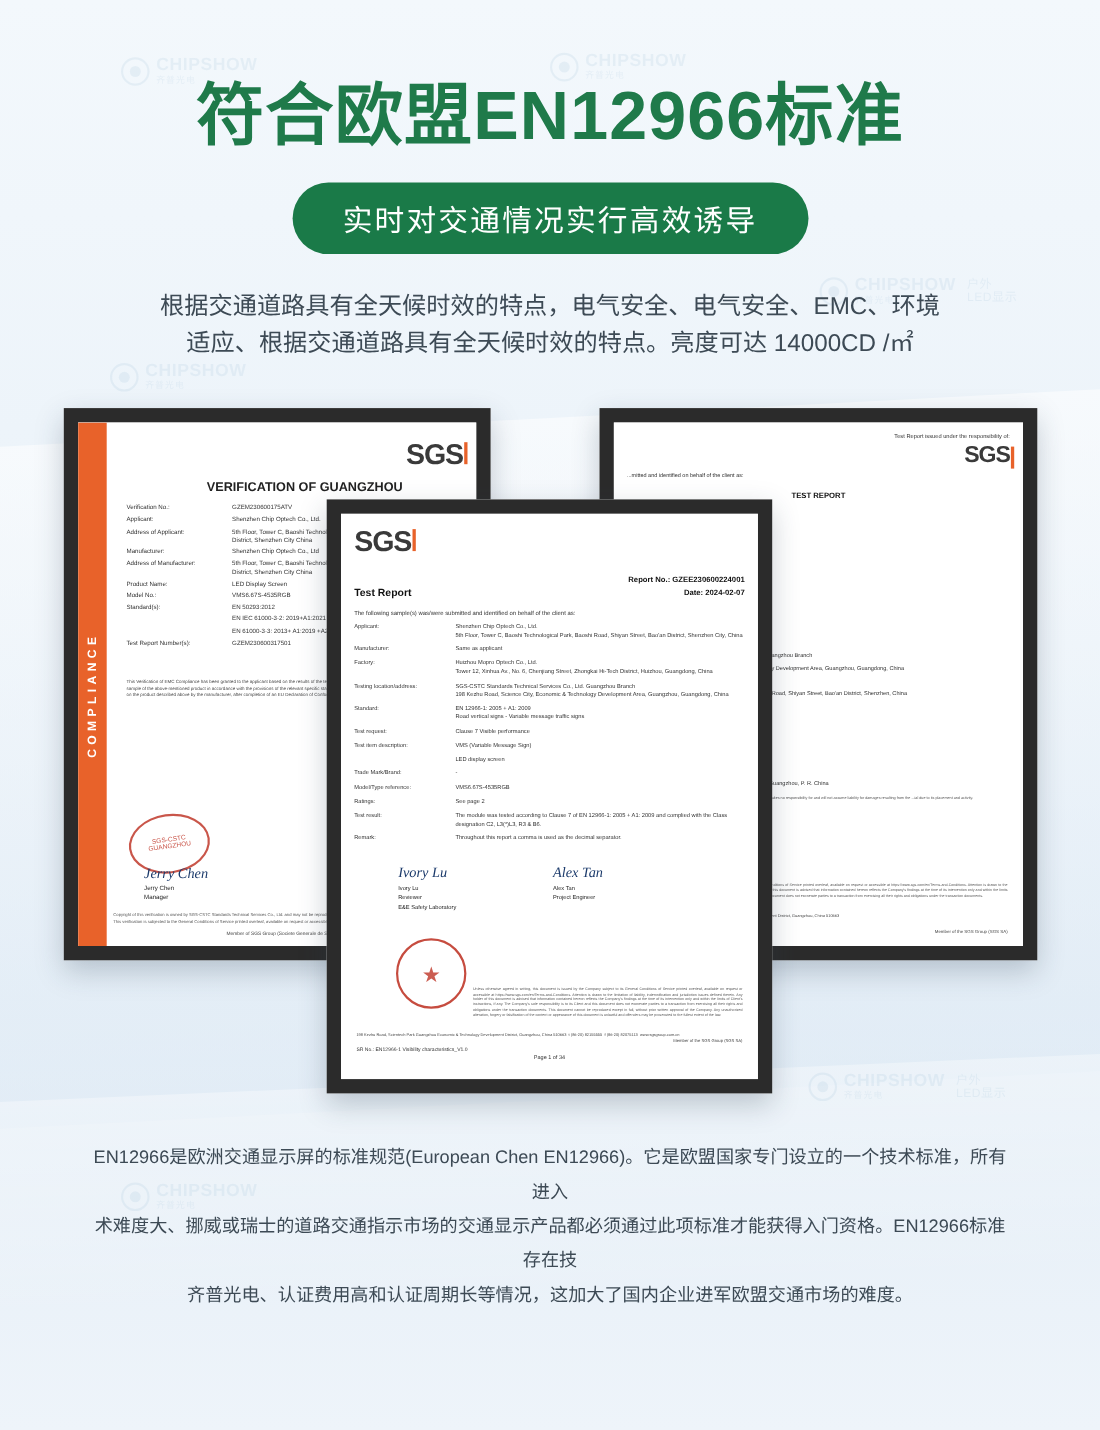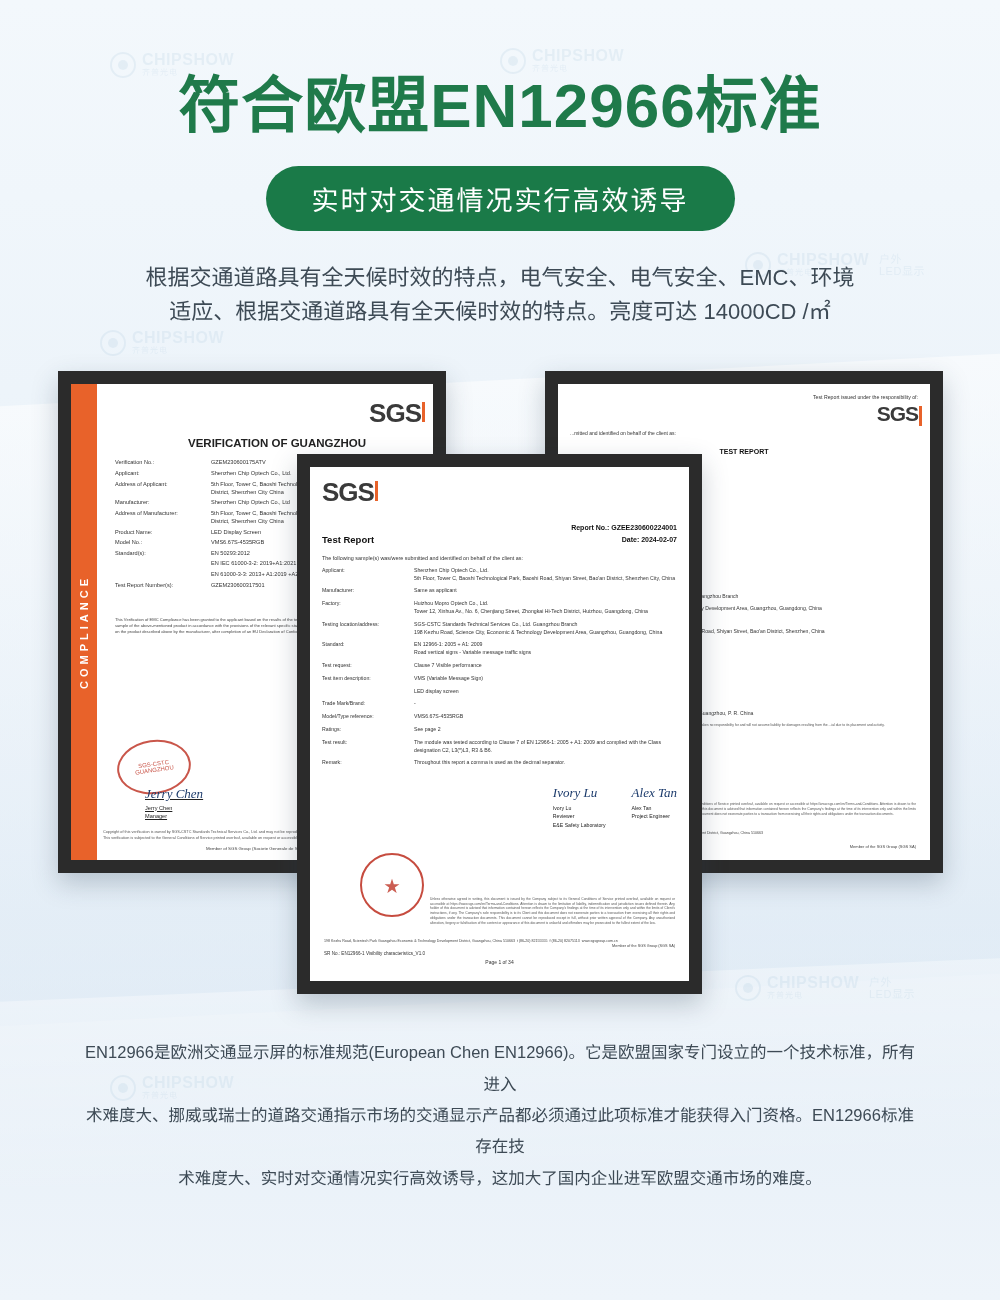--- a/index.html
+++ b/index.html
@@ -96,34 +96,34 @@
     position:absolute; left:46px; bottom:66px; width:74px; height:54px;
     border:2px solid #c0392b; border-radius:50%; transform:rotate(-8deg);
     color:#c0392b; font-size:6px; display:flex; align-items:center; justify-content:center;
     text-align:center; opacity:.85;
   }
   .sign-script { font-family:"Liberation Serif", serif; font-style:italic; font-size:13px; color:#1b3a6b;}
   .ce-mark {
     position:absolute; right:40px; bottom:78px; font-size:44px; font-weight:bold;
     color:#111; letter-spacing:-4px; font-family:"Liberation Serif", serif;
   }
-  .sig-block { position:absolute; left:74px; bottom:40px; font-size:5.6px; color:#222; line-height:1.5;text-decoration:underline;}
+  .sig-block { position:absolute; left:60px; bottom:40px; font-size:5.6px; color:#222; line-height:1.5;}
   .lc-foot { position:absolute; left:32px; bottom:8px; right:10px; font-size:3.8px; color:#555; line-height:1.5;}
   .lc-member{ text-align:center; font-size:4.4px; color:#444; margin-top:4px;}
 
   
   .mc-top { display:flex; justify-content:space-between; align-items:flex-start; }
   .mc-row { display:flex; justify-content:space-between; align-items:flex-end; margin-top:14px;}
   .mc-title { font-weight:bold; font-size:9.5px; color:#111;}
   .mc-report { text-align:right; font-size:7px; font-weight:bold; color:#111; line-height:1.6;}
   .mc-lead { font-size:5.4px; color:#333; margin:10px 0 6px;}
   .mrow { display:flex; font-size:5.2px; color:#333; line-height:1.5; margin-bottom:5px;}
   .mrow .mk { width:92px; flex:0 0 92px;}
   .mrow .mv { flex:1;}
-  .mc-sign { display:flex; gap:26px; margin:16px 0 0 40px; font-size:5.2px; color:#222; line-height:1.6;justify-content:flex-end;}
+  .mc-sign { display:flex; gap:88px; margin:16px 0 0 40px; font-size:5.2px; color:#222; line-height:1.6;}
   .mc-seal {
     position:absolute; left:50px; bottom:64px; width:64px; height:64px; border-radius:50%;
     border:2px solid #c0392b; color:#c0392b; font-size:5px; display:flex; align-items:center;
     justify-content:center; text-align:center; opacity:.9;
   }
   .mc-seal:after{ content:"★"; position:absolute; font-size:16px; color:#c0392b; opacity:.9;}
   .mc-smallprint { position:absolute; left:120px; right:14px; bottom:56px; font-size:3.3px; color:#555; line-height:1.45; text-align:justify;}
   .mc-foot { position:absolute; left:14px; right:14px; bottom:16px; font-size:4.6px; color:#333;}
   .mc-page { text-align:center; font-size:5px; color:#333; margin-top:3px;}
 
@@ -481,14 +481,14 @@
         <div class="mc-page">Page 1 of 34</div>
       </div>
     </div>
   </div>
 
 </div>
 
 <div class="bottom">
   <div>EN12966是欧洲交通显示屏的标准规范(European Chen EN12966)。它是欧盟国家专门设立的一个技术标准，所有进入</div>
   <div>术难度大、挪威或瑞士的道路交通指示市场的交通显示产品都必须通过此项标准才能获得入门资格。EN12966标准存在技</div>
-  <div>术难度大、实时对交通情况实行高效诱导，这加大了国内企业进军欧盟交通市场的难度。</div>
+  <div>齐普光电、认证费用高和认证周期长等情况，这加大了国内企业进军欧盟交通市场的难度。</div>
 </div>
 
 </body></html>

